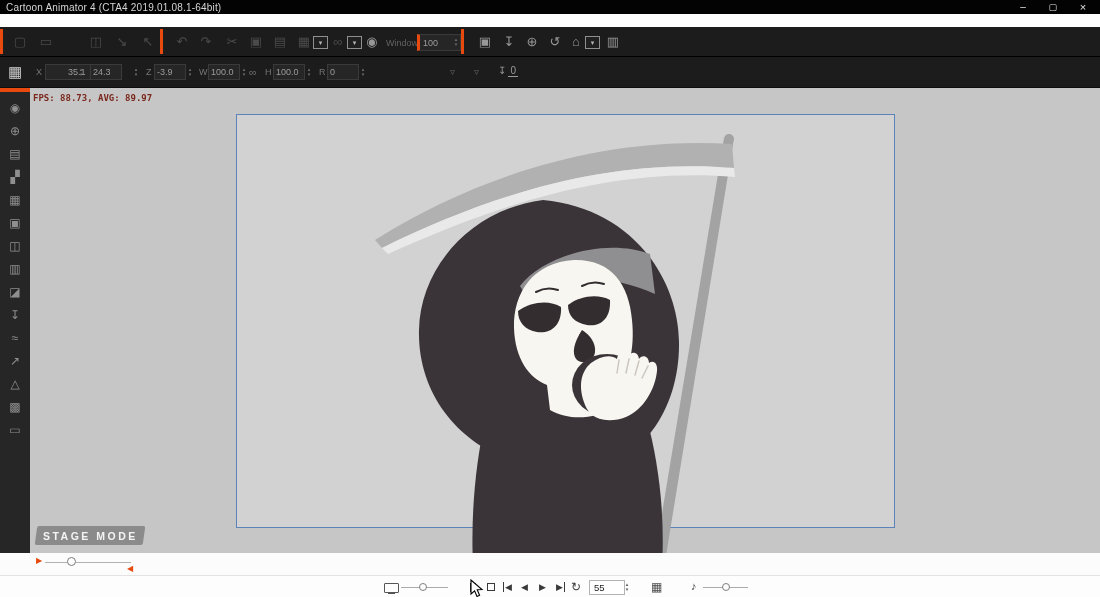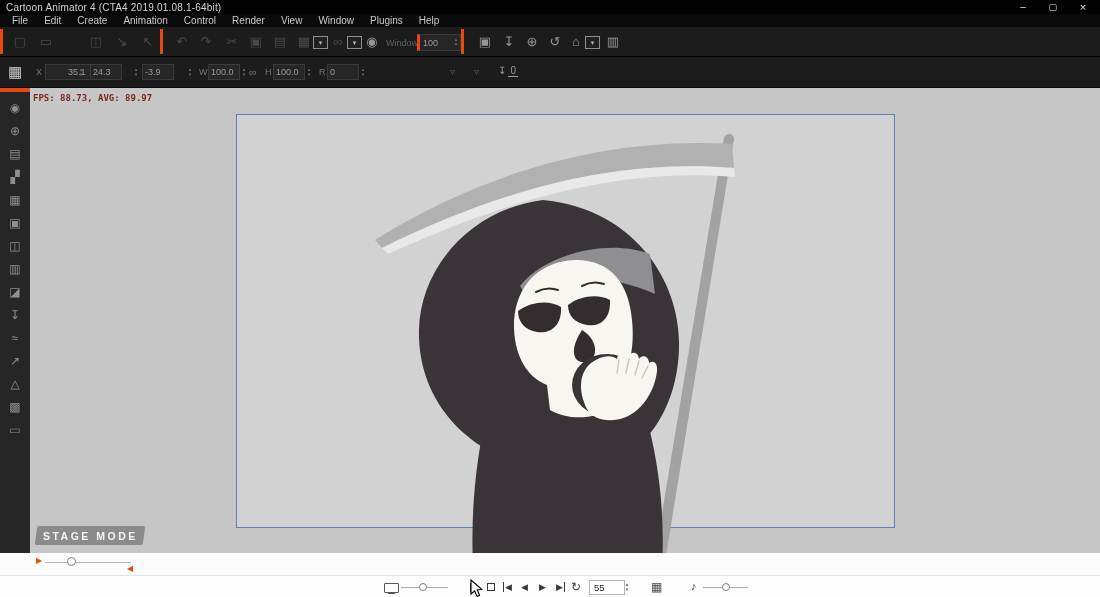--- a/index.html
+++ b/index.html
@@ -83,32 +83,20 @@
 
 <div id="app">
 
   <div class="titlebar">
     <span class="title">Cartoon Animator 4 (CTA4 2019.01.08.1-64bit)</span>
     <span class="wbtn min">–</span>
     <span class="wbtn max">▢</span>
     <span class="wbtn close">×</span>
   </div>
 
-  <div class="menubar">
-    <span class="mi">File</span>
-    <span class="mi">Edit</span>
-    <span class="mi">Create</span>
-    <span class="mi">Animation</span>
-    <span class="mi">Control</span>
-    <span class="mi">Render</span>
-    <span class="mi">View</span>
-    <span class="mi">Window</span>
-    <span class="mi">Plugins</span>
-    <span class="mi">Help</span>
-  </div>
 
   <div class="toolbar1">
     <div class="obar" style="left:0"></div>
     <div class="obar" style="left:160px"></div>
     <div class="obar" style="left:461px"></div>
 
     <span class="tb-icon" style="left:12px">▢</span>
     <span class="tb-icon" style="left:38px">▭</span>
     <span class="tb-icon" style="left:88px">◫</span>
     <span class="tb-icon" style="left:114px">↘</span>
@@ -151,21 +139,21 @@
       </span>
 
     <span class="xf-label" style="left:92px">Y</span>
     <input class="xf-input" style="left: 90px;" value="24.3">
     <span class="spin" style="left:132px;top:7px">
         <i>▴</i>
         <i>▾</i>
       </span>
 
     <span class="xf-label" style="left:146px">Z</span>
-    <input class="xf-input" style="left: 142px;" value="-3.9">
+    <input class="xf-input" style="left: 154px;" value="-3.9">
     <span class="spin" style="left:186px;top:7px">
         <i>▴</i>
         <i>▾</i>
       </span>
 
     <span class="xf-label" style="left:199px">W</span>
     <input class="xf-input" style="left: 208px;" value="100.0">
     <span class="spin" style="left:240px;top:7px">
         <i>▴</i>
         <i>▾</i>

